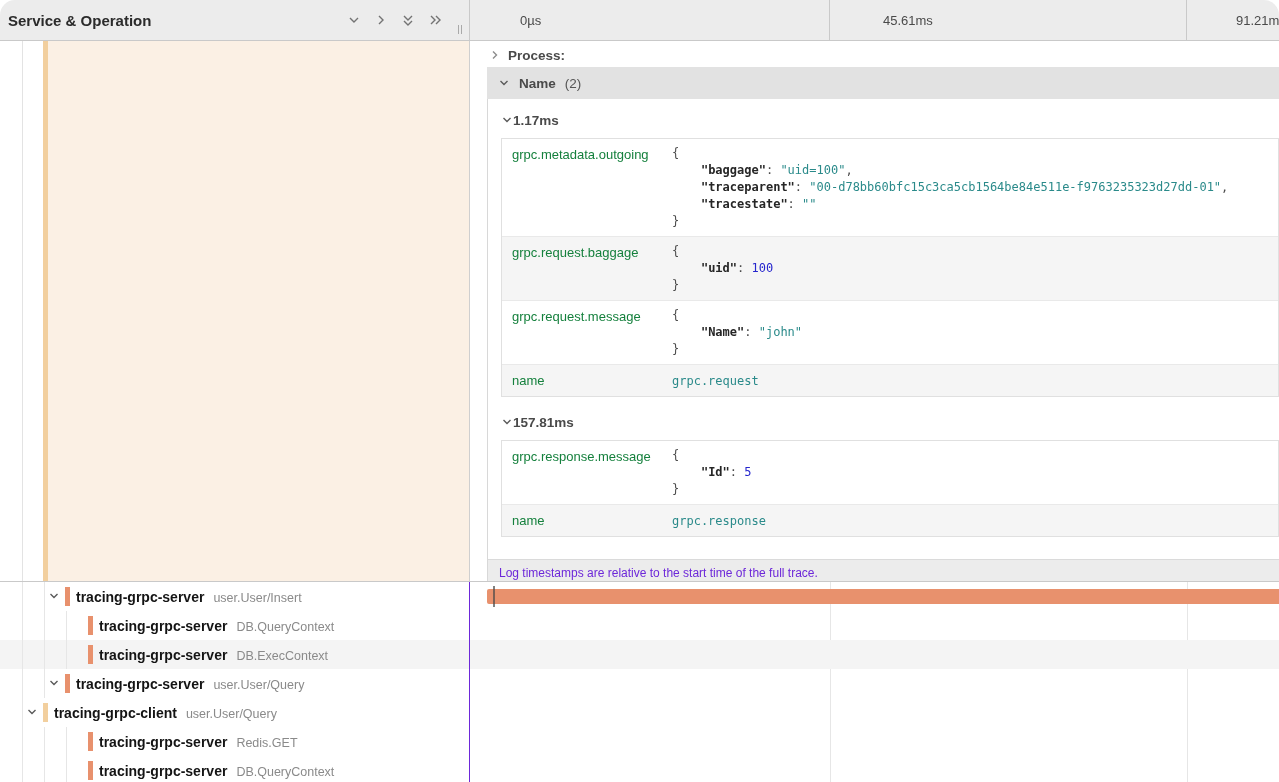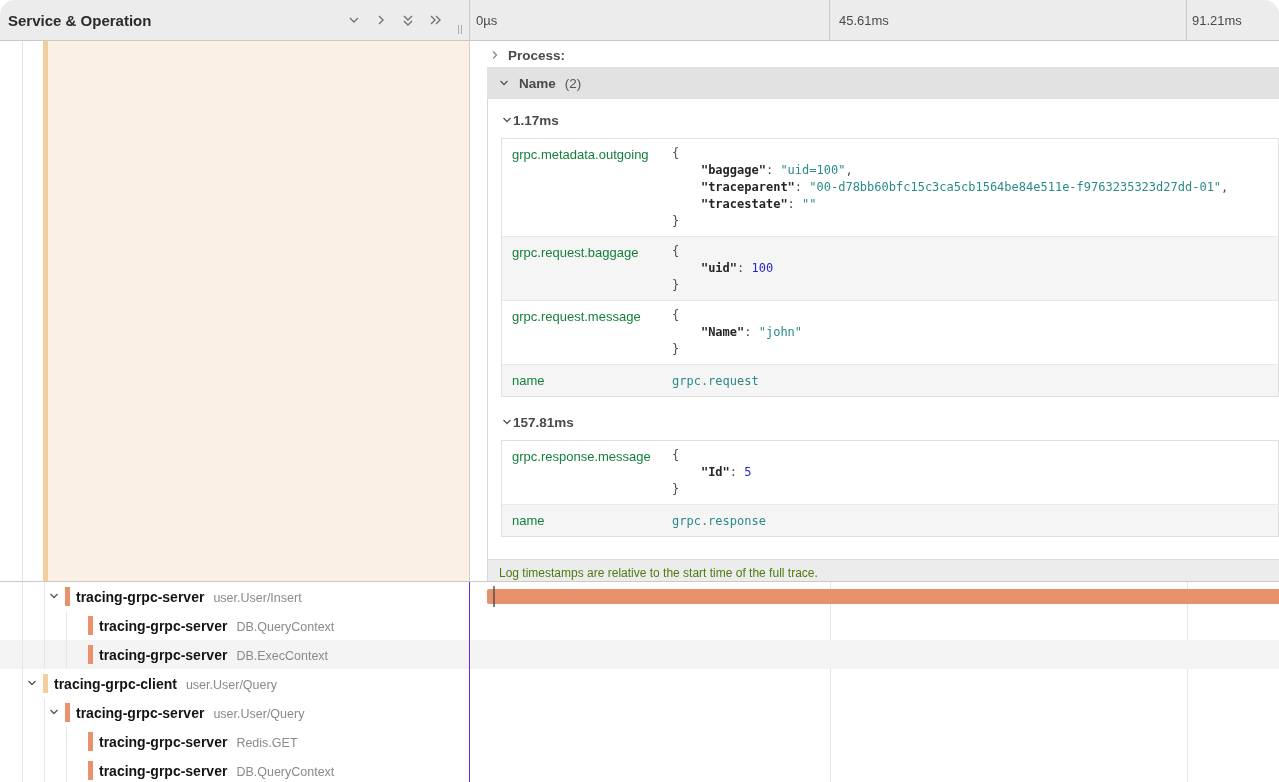--- a/index.html
+++ b/index.html
@@ -11,21 +11,21 @@
           border-bottom:1px solid #c9c9c9;display:flex;box-sizing:border-box;}
   .header-left{width:470px;position:relative;border-right:1px solid #c9c9c9;
                display:flex;align-items:center;box-sizing:border-box;flex:none;}
   .tree-title{margin-left:8px;font-size:15px;font-weight:700;color:#2b2b2b;}
   .header-icons{position:absolute;right:26px;top:0;height:100%;display:flex;align-items:center;gap:11px;}
   .icon-btn{width:16px;height:16px;display:flex;align-items:center;justify-content:center;cursor:pointer;}
   .grip{position:absolute;right:7px;top:25px;display:flex;gap:2px;}
   .grip i{display:block;width:1px;height:9px;background:#a9a9a9;}
   .ruler{position:relative;flex:1;}
   .ruler-label{position:absolute;top:0;height:100%;display:flex;align-items:center;
-               padding-left:6px;font-size:13px;color:#4a4a4a;}
+               padding-left:6px;font-size:13px;color:#4a4a4a;margin-left:44px;}
   .ruler-div{position:absolute;top:0;bottom:0;width:1px;background:#c9c9c9;}
 
   
   .body{position:absolute;top:41px;left:0;width:1279px;height:741px;overflow:hidden;}
 
   
   .detail-row{position:absolute;top:0;left:0;width:1279px;height:541px;border-bottom:1px solid #c9c9c9;box-sizing:border-box;}
   .detail-left{position:absolute;left:0;top:0;width:470px;height:100%;background:#fff;
                border-right:1px solid #cfcfcf;box-sizing:border-box;}
   .detail-left .guide{position:absolute;left:22px;top:0;bottom:0;width:1px;background:#e3e3e3;}
@@ -51,21 +51,21 @@
   .field-label{width:170px;flex:none;padding:8px 8px 6px 10px;font-size:13px;color:#15803d;box-sizing:border-box;}
   .field-value{flex:1;padding:6px 4px 6px 0;overflow:hidden;}
   .field-value pre{margin:0;font-family:"DejaVu Sans Mono",monospace;font-size:12px;line-height:17px;
                    color:#4c4c4c;white-space:pre;}
   .mono-teal{font-family:"DejaVu Sans Mono",monospace;font-size:12px;line-height:17px;color:#2a8a8a;}
   .tk-k{font-weight:bold;color:#262626;}
   .tk-s{color:#2a8a8a;}
   .tk-n{color:#2525cd;}
   .tk-p{color:#4c4c4c;}
   .logs-footer{height:25px;background:#ececec;border-top:1px solid #dadada;border-bottom:1px solid #dadada;
-               display:flex;align-items:center;padding-left:11px;font-size:12px;color:#4d7c0f;}
+               display:flex;align-items:center;padding-left:11px;font-size:12px;color:#6d28d9;}
 
   
   .rows{position:absolute;top:541px;left:0;width:1279px;height:200px;}
   .gridline{position:absolute;top:0;bottom:0;width:1px;background:#e6e6e6;z-index:0;}
   .row{position:relative;height:29px;display:flex;z-index:1;}
   .row-left{width:470px;flex:none;position:relative;border-right:1px solid #6d28d9;box-sizing:border-box;
             display:flex;align-items:center;cursor:pointer;}
   .row-right{flex:1;position:relative;}
   .row .guide{position:absolute;top:0;bottom:0;width:1px;background:#e6e6e6;}
   .row .chev{position:absolute;top:8px;}
@@ -251,37 +251,37 @@
             <span class="guide" style="left: 44px;"></span>
             <span class="guide" style="left: 66px;"></span>
             <span class="label-bar" style="left: 88px; background: rgb(232, 145, 109);"></span>
             <span style="margin-left: 99px; white-space: nowrap;"><span class="svc">tracing-grpc-server</span><span class="op">DB.ExecContext</span></span>
           </div>
           <div class="row-right"></div>
         </div>
         <div class="row">
           <div class="row-left">
             <span class="guide" style="left: 22px;"></span>
+            <span class="guide" style="left: 44px;"></span>
+            <svg width="12" height="12" viewBox="0 0 12 12" class="chev" style="left: 48px;">
+              <polyline points="2.5,4 6,7.5 9.5,4" fill="none" stroke="#5a5a5a" stroke-width="1.4"></polyline>
+            </svg>
+            <span class="label-bar" style="left: 65px; background: rgb(232, 145, 109);"></span>
+            <span style="margin-left: 76px; white-space: nowrap;"><span class="svc">tracing-grpc-server</span><span class="op">user.User/Query</span></span>
+          </div>
+          <div class="row-right"></div>
+        </div>
+        <div class="row">
+          <div class="row-left">
+            <span class="guide" style="left: 22px;"></span>
             <svg width="12" height="12" viewBox="0 0 12 12" class="chev" style="left: 26px;">
               <polyline points="2.5,4 6,7.5 9.5,4" fill="none" stroke="#5a5a5a" stroke-width="1.4"></polyline>
             </svg>
             <span class="label-bar" style="left: 43px; background: rgb(242, 207, 158);"></span>
             <span style="margin-left: 54px; white-space: nowrap;"><span class="svc">tracing-grpc-client</span><span class="op">user.User/Query</span></span>
-          </div>
-          <div class="row-right"></div>
-        </div>
-        <div class="row">
-          <div class="row-left">
-            <span class="guide" style="left: 22px;"></span>
-            <span class="guide" style="left: 44px;"></span>
-            <svg width="12" height="12" viewBox="0 0 12 12" class="chev" style="left: 48px;">
-              <polyline points="2.5,4 6,7.5 9.5,4" fill="none" stroke="#5a5a5a" stroke-width="1.4"></polyline>
-            </svg>
-            <span class="label-bar" style="left: 65px; background: rgb(232, 145, 109);"></span>
-            <span style="margin-left: 76px; white-space: nowrap;"><span class="svc">tracing-grpc-server</span><span class="op">user.User/Query</span></span>
           </div>
           <div class="row-right"></div>
         </div>
         <div class="row">
           <div class="row-left">
             <span class="guide" style="left: 22px;"></span>
             <span class="guide" style="left: 44px;"></span>
             <span class="guide" style="left: 66px;"></span>
             <span class="label-bar" style="left: 88px; background: rgb(232, 145, 109);"></span>
             <span style="margin-left: 99px; white-space: nowrap;"><span class="svc">tracing-grpc-server</span><span class="op">Redis.GET</span></span>

